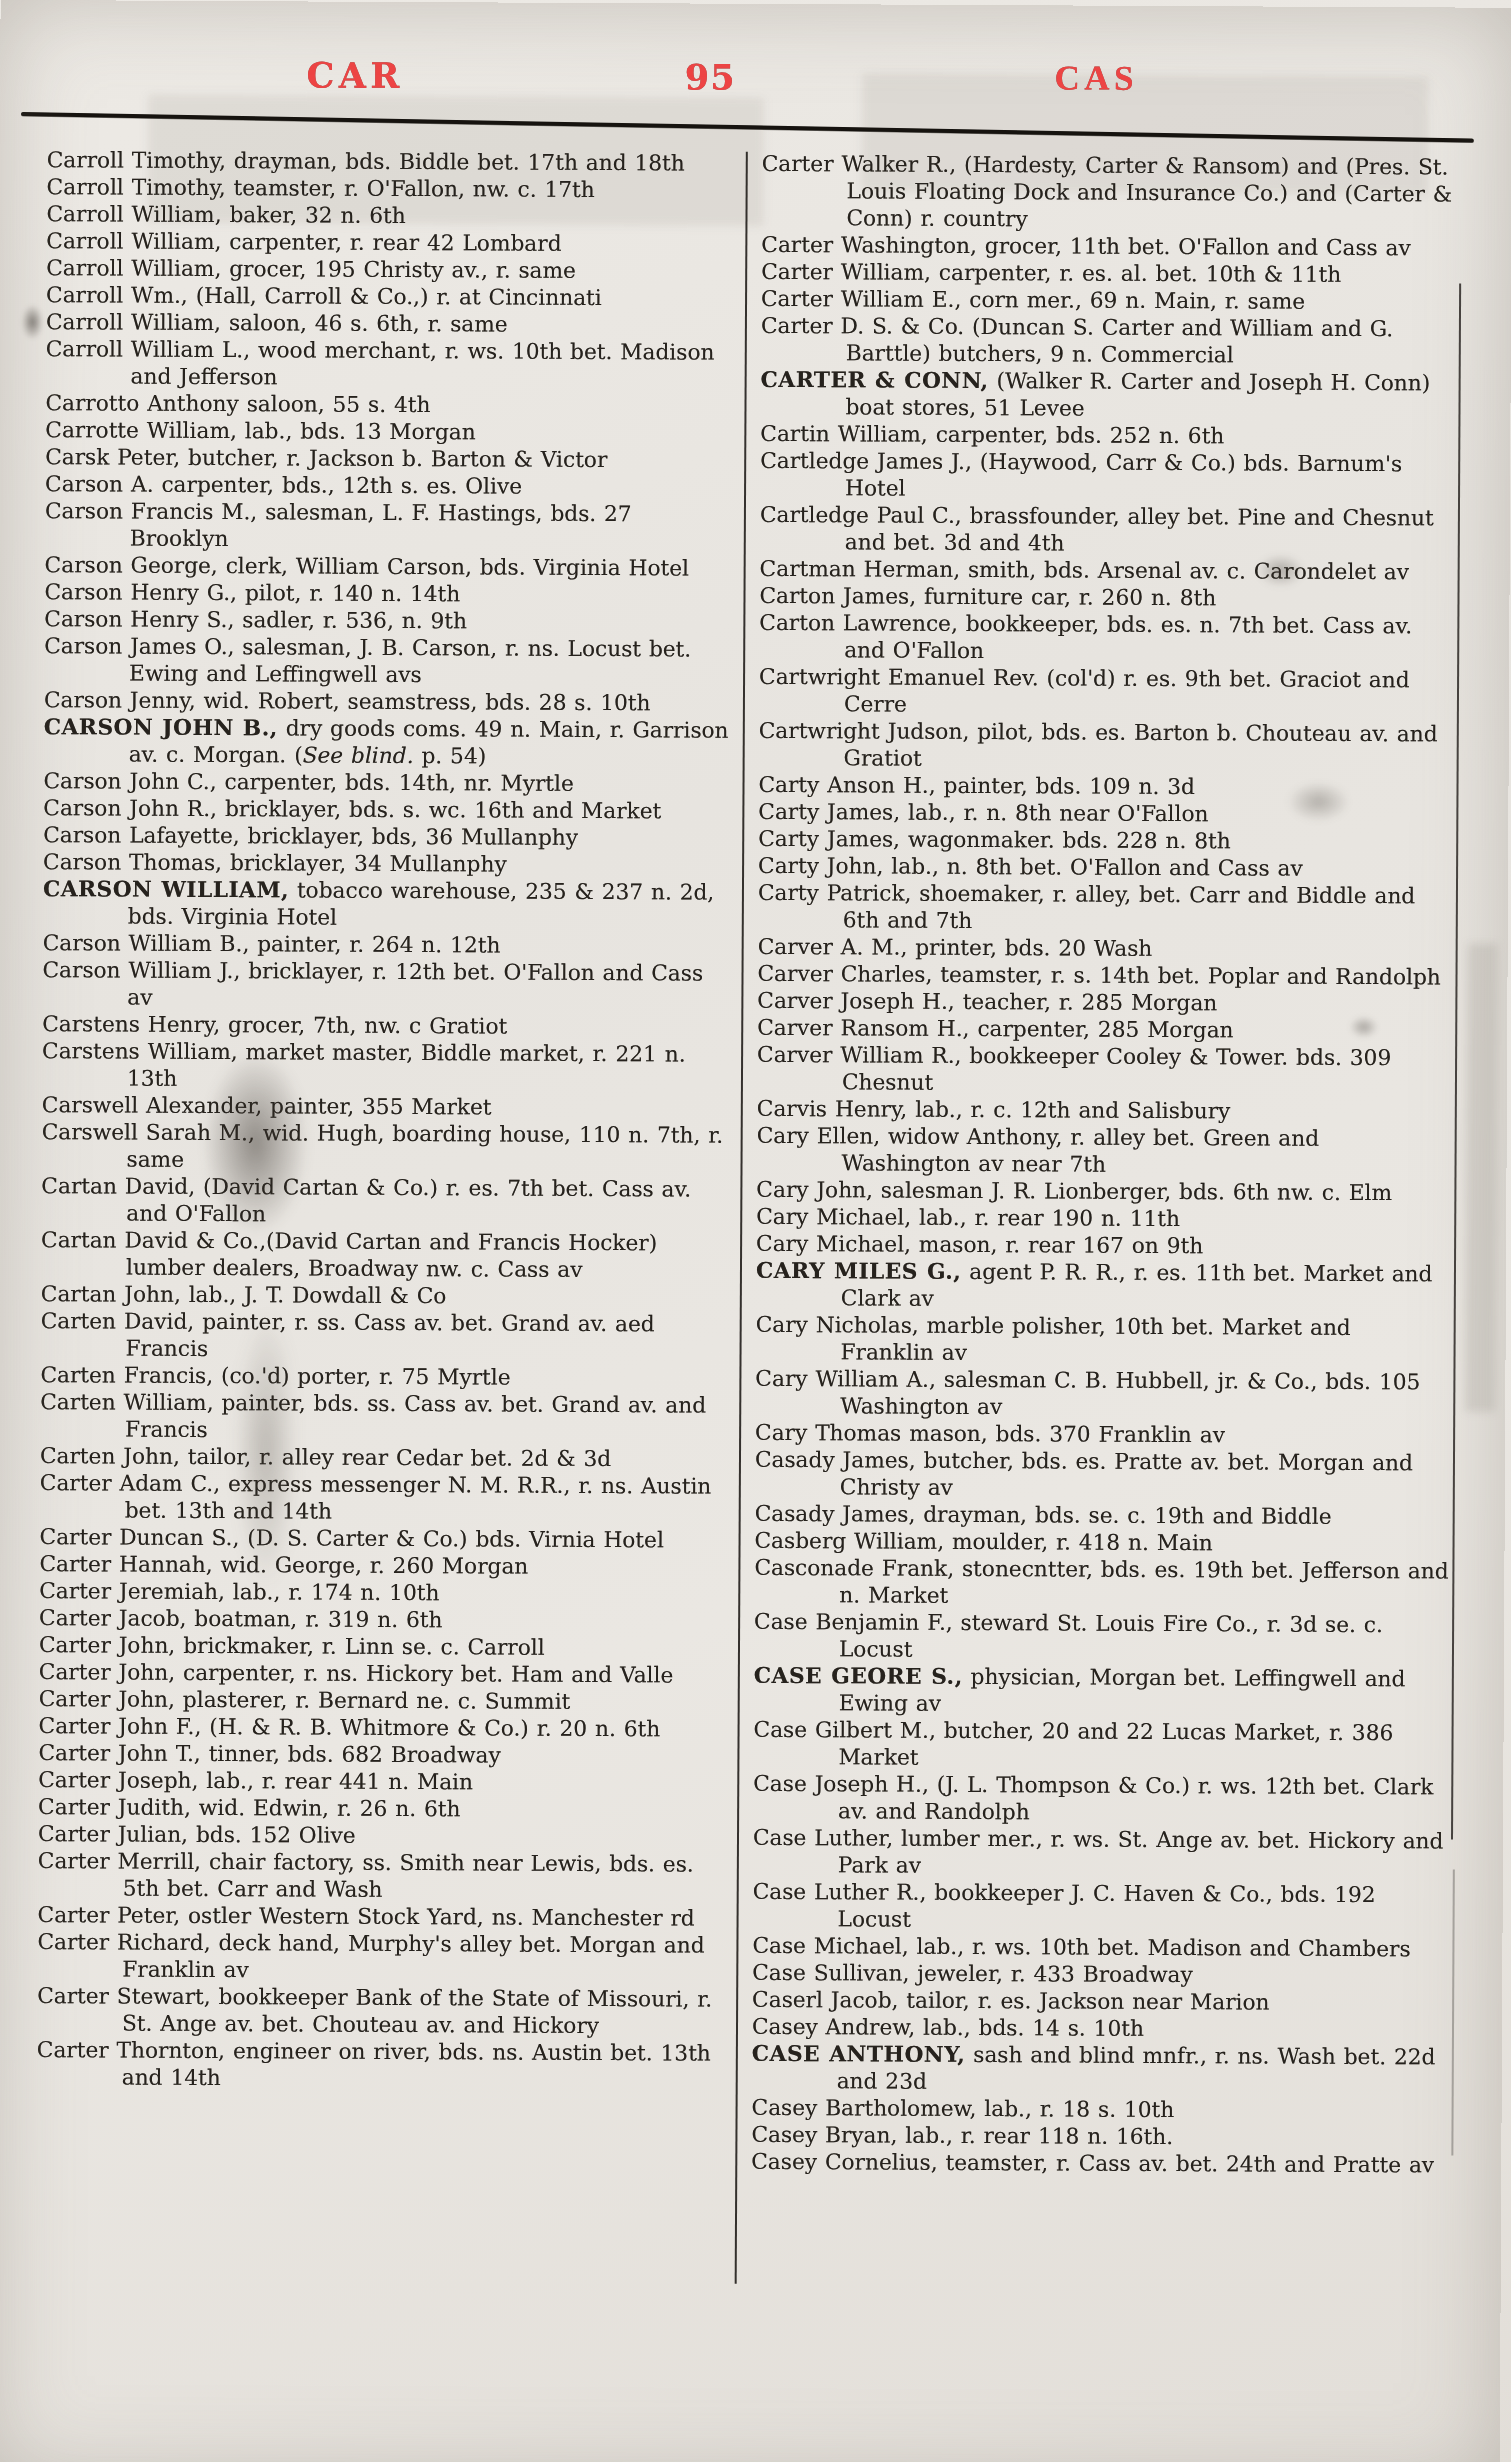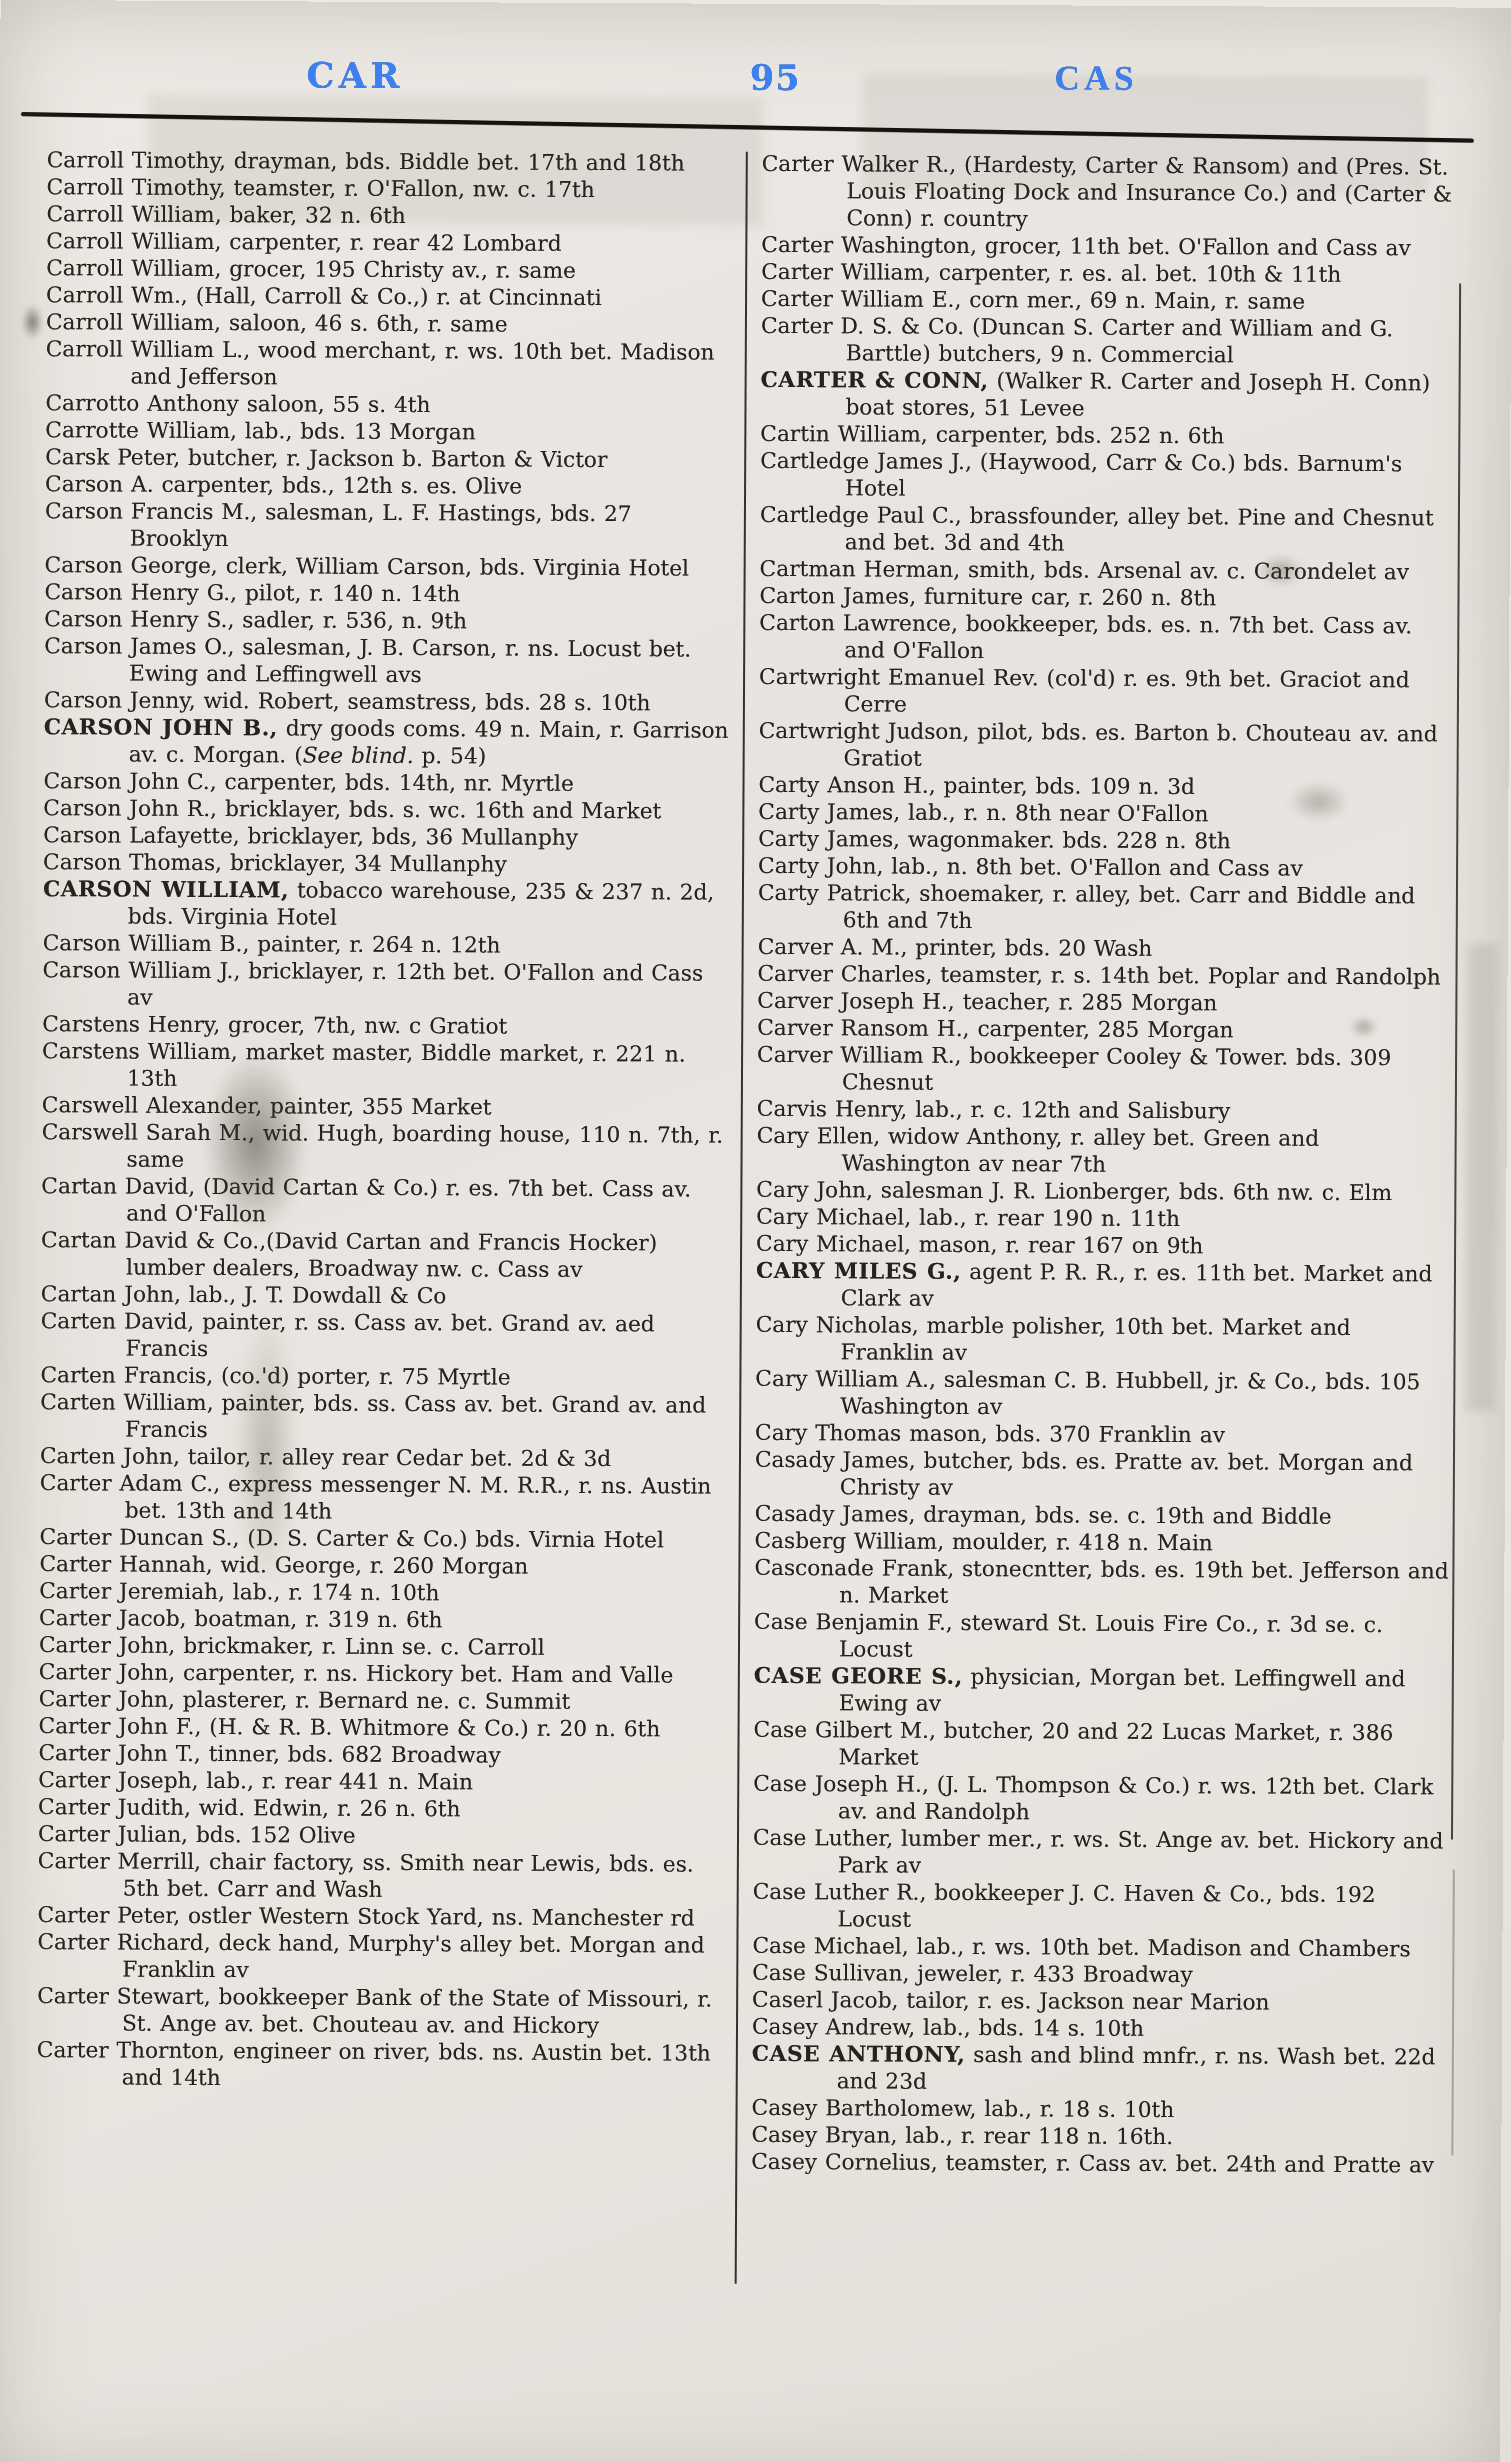--- a/index.html
+++ b/index.html
@@ -7,23 +7,23 @@
     width:1512px;height:2483px;position:relative;overflow:hidden;
     background:linear-gradient(160deg,#edeae5 0%,#e7e4df 35%,#eae7e2 62%,#e2ded8 100%);
     font-family:"DejaVu Serif","Liberation Serif",serif;
   }
   .sheet{
     position:absolute;left:0;top:0;width:1512px;height:2483px;
     transform:rotate(0.3deg);transform-origin:19.7px 118px;
     color:#26221d;
   }
   .vignette{position:absolute;inset:0;box-shadow:inset 0 0 89px rgba(120,112,100,.35);pointer-events:none;}
-  .hdr{position:absolute;top:53px;font-size:35px;letter-spacing:4.4px;font-weight:bold;color:#3b82f6;text-shadow:0 0 0.5px rgba(30,26,20,.6);}
+  .hdr{position:absolute;top:53px;font-size:35px;letter-spacing:4.4px;font-weight:bold;color:#ef4444;text-shadow:0 0 0.5px rgba(30,26,20,.6);}
   .hdr-left{left:355px;transform:translateX(-50%);}
-  .hdr-num{left:775px;transform:translateX(-50%);letter-spacing:1px;}
+  .hdr-num{left:710px;transform:translateX(-50%);letter-spacing:1px;}
   .hdr-right{left:1096px;transform:translateX(-50%);font-family:Liberation Serif, serif;}
   .hrule{
     position:absolute;left:20.7px;top:112px;width:1453px;height:3.9px;background:#16130f;
     transform:rotate(0.75deg);transform-origin:left center;border-radius:2px;
     box-shadow:0 0.5px 0.5px rgba(20,17,12,.5);
   }
   .col{position:absolute;top:146px;font-size:21.7px;line-height:27px;text-align:left;
        text-shadow:0 0 0.5px rgba(35,30,24,.45);}
   .col-left{left:47px;width:692px;}
   .col-right{left:762px;width:695px;}

